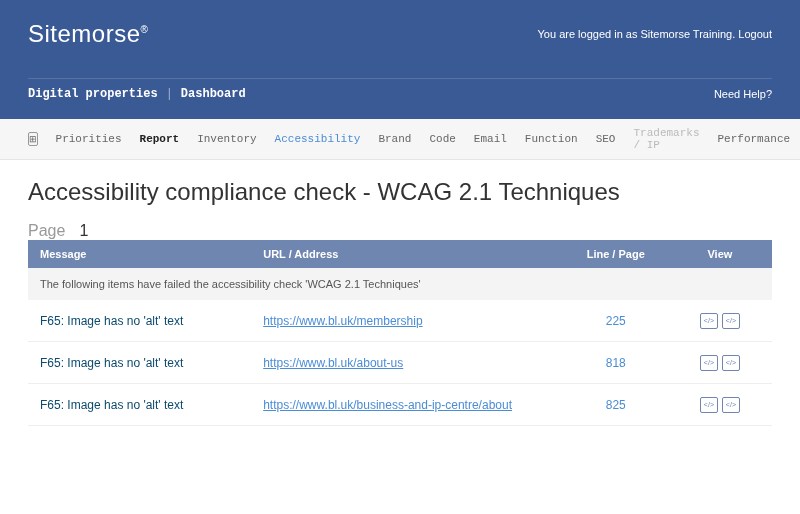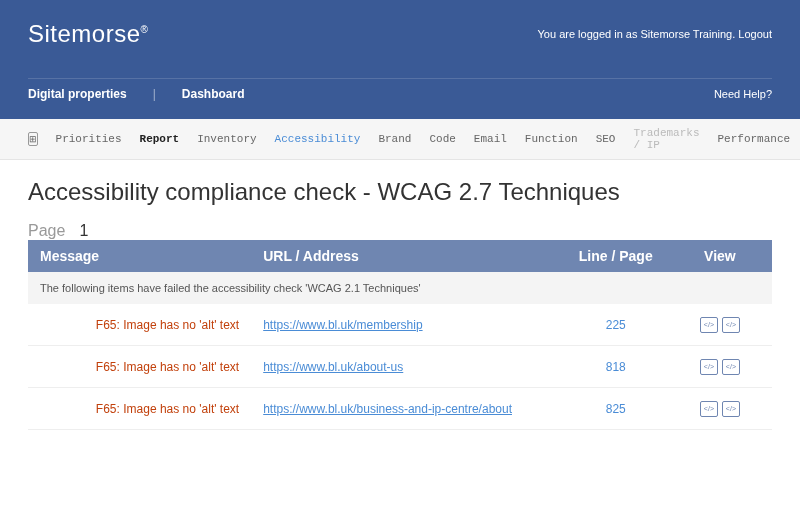--- a/index.html
+++ b/index.html
@@ -4,21 +4,21 @@
 <style>
 * { margin: 0; padding: 0; box-sizing: border-box; }
 body { font-family: -apple-system, BlinkMacSystemFont, "Segoe UI", Arial, sans-serif; background: #fff; width: 800px; }
 .header { background: #3a5a96; color: #fff; padding: 8px 28px; }
 .header-top { display: flex; justify-content: space-between; align-items: center; padding: 12px 0 30px; }
 .logo { font-size: 24px; font-weight: 300; letter-spacing: 0.5px; }
 .logo sup { font-size: 10px; }
 .login-info { font-size: 11px; }
 .login-info a { color: #fff; text-decoration: none; }
 .header-nav { display: flex; justify-content: space-between; align-items: center; padding: 8px 0 10px; border-top: 1px solid rgba(255,255,255,0.15); }
-.main-tabs { display: flex; gap: 26px; font-size: 12px; }
+.main-tabs { display: flex; gap: 8px; font-size: 12px; font-family: Liberation Mono, monospace; }
 .main-tabs span { color: #fff; }
 .main-tabs .sep { opacity: 0.5; }
 .main-tabs .bold { font-weight: 700; }
 .help { font-size: 11px; }
 .subnav { background: #f6f6f6; border-bottom: 1px solid #e5e5e5; padding: 8px 28px; display: flex; align-items: center; gap: 18px; font-size: 11px; color: #666; }
 .subnav .icon { width: 14px; height: 14px; border: 1px solid #999; border-radius: 2px; display: inline-flex; align-items: center; justify-content: center; font-size: 9px; }
 .subnav .tab { cursor: pointer; font-family: Liberation Mono, monospace; }
 .subnav .tab.bold { font-weight: 700; color: #222; }
 .subnav .tab.active { color: #4a8cd6; }
 .subnav .tab.muted { color: #bbb; }
@@ -28,25 +28,25 @@
 .standards-title { font-size: 12px; font-weight: 700; color: #444; margin-bottom: 8px; }
 .standards-link { font-size: 12px; color: #4a8cd6; line-height: 1.5; }
 .standards-sub { font-size: 11px; color: #333; margin-left: 24px; margin-top: 4px; position: relative; }
 .standards-sub::before { content: "■"; font-size: 6px; position: absolute; left: -12px; top: 3px; }
 .ext-icon { display: inline-block; width: 10px; height: 10px; border: 1px solid #888; position: relative; margin-left: 2px; vertical-align: baseline; }
 .ext-icon::after { content: ""; position: absolute; top: -3px; right: -3px; width: 6px; height: 6px; border-top: 1px solid #888; border-right: 1px solid #888; }
 .pagination { font-size: 16px; color: #999; }
 .pagination .num { color: #333; margin-left: 14px; }
 table { width: 100%; border-collapse: collapse; font-size: 12px; }
 thead { background: #6f86b1; color: #fff; }
-thead th { text-align: left; padding: 8px 12px; font-weight: 700; font-size: 14px; }
+thead th { text-align: left; padding: 8px 12px; font-weight: 700; font-size: 11px; }
 thead th.center { text-align: center; }
 .note-row td { background: #f4f4f4; color: #555; padding: 10px 12px; font-size: 11px; }
 tbody tr.data td { padding: 12px; border-bottom: 1px solid #eee; }
-.msg { color: #c2410c; text-align: right; }
+.msg { color: #0c4a6e; }
 .url a { color: #4a8cd6; text-decoration: underline; }
 .line { text-align: center; color: #4a8cd6; }
 .view { text-align: center; }
 .view-icon { display: inline-block; width: 18px; height: 16px; border: 1px solid #6f86b1; border-radius: 2px; margin: 0 2px; position: relative; color: #6f86b1; font-size: 8px; line-height: 14px; }
 .view-icon::before { content: "</>"; display: block; font-size: 7px; text-align: center; }
 </style>
 </head>
 <body>
 
 <div class="header">
@@ -65,21 +65,21 @@
     <div class="help">Need Help?</div>
   </div>
 </div>
 
 <div class="subnav">
   <span class="icon">⊞</span>
   <div id="subnav-items" style="display:contents"><span class="tab ">Priorities</span><span class="tab bold">Report</span><span class="tab ">Inventory</span><span class="tab active">Accessibility</span><span class="tab ">Brand</span><span class="tab ">Code</span><span class="tab ">Email</span><span class="tab ">Function</span><span class="tab ">SEO</span><span class="tab muted">Trademarks / IP</span><span class="tab ">Performance</span><span class="tab muted">Privacy</span><span class="tab ">Spelling</span></div>
 </div>
 
 <div class="content">
-  <h1>Accessibility compliance check - WCAG 2.7 Techniques</h1>
+  <h1>Accessibility compliance check - WCAG 2.1 Techniques</h1>
   <div class="pagination">
     <span>Page</span><span class="num">1</span>
   </div>
   <table>
     <thead>
       <tr>
         <th style="width:30%">Message</th>
         <th style="width:42%">URL / Address</th>
         <th class="center" style="width:14%">Line / Page</th>
         <th class="center" style="width:14%">View</th>

